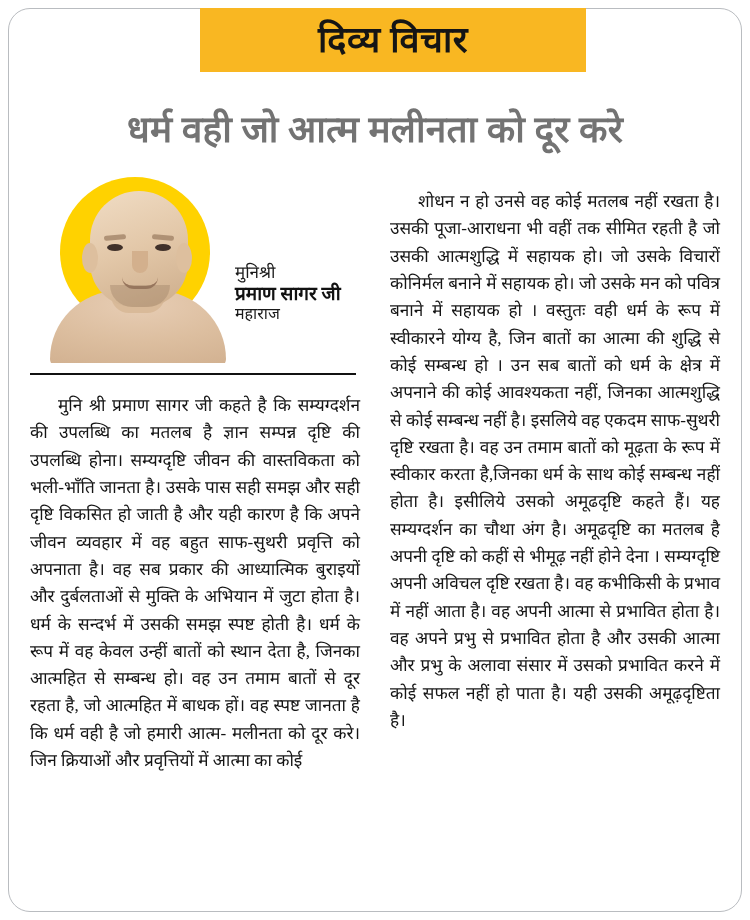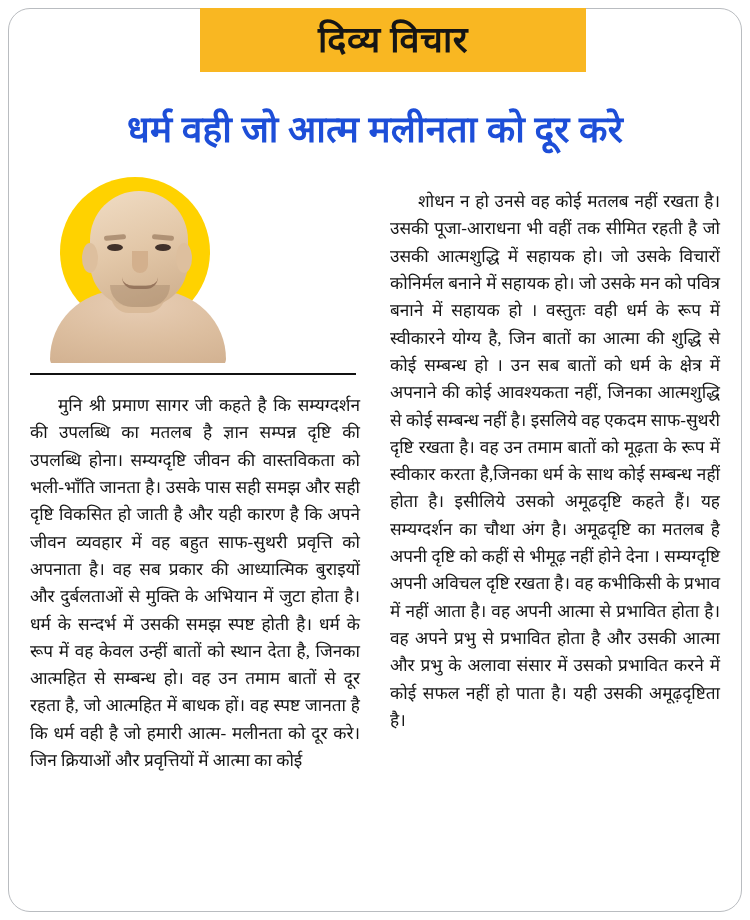--- a/index.html
+++ b/index.html
@@ -61,21 +61,21 @@
   
   .headline {
     position: absolute;
     left: 24px;
     top: 82px;
     width: 702px;
     text-align: center;
     font-family: "Liberation Serif", "DejaVu Serif", serif;
     font-size: 37px;
     font-weight: bold;
-    color: #1d4ed8;
+    color: #737373;
     line-height: 1.25;
     letter-spacing: 0.2px;
   }
 
   
   .columns {
     position: absolute;
     left: 30px;
     top: 155px;
     width: 690px;
@@ -273,20 +273,25 @@
           <div class="fig-ear r"></div>
           <div class="fig-brow l"></div>
           <div class="fig-brow r"></div>
           <div class="fig-eye l"></div>
           <div class="fig-eye r"></div>
           <div class="fig-nose"></div>
           <div class="fig-mouth"></div>
           <div class="fig-chin"></div>
         </div>
 
+        <div class="author-caption">
+          <div class="cap-pre">मुनिश्री</div>
+          <div class="cap-name">प्रमाण सागर जी</div>
+          <div class="cap-post">महाराज</div>
+        </div>
 
       </div>
 
       <div class="rule"></div>
 
       <p class="body-text indent">मुनि श्री प्रमाण सागर जी कहते है कि सम्यग्दर्शन की उपलब्धि का मतलब है ज्ञान सम्पन्न दृष्टि की उपलब्धि होना। सम्यग्दृष्टि जीवन की वास्तविकता को भली-भाँति जानता है। उसके पास सही समझ और सही दृष्टि विकसित हो जाती है और यही कारण है कि अपने जीवन व्यवहार में वह बहुत साफ-सुथरी प्रवृत्ति को अपनाता है। वह सब प्रकार की आध्यात्मिक बुराइयों और दुर्बलताओं से मुक्ति के अभियान में जुटा होता है। धर्म के सन्दर्भ में उसकी समझ स्पष्ट होती है। धर्म के रूप में वह केवल उन्हीं बातों को स्थान देता है, जिनका आत्महित से सम्बन्ध हो। वह उन तमाम बातों से दूर रहता है, जो आत्महित में बाधक हों। वह स्पष्ट जानता है कि धर्म वही है जो हमारी आत्म- मलीनता को दूर करे। जिन क्रियाओं और प्रवृत्तियों में आत्मा का कोई</p>
     </div>
 
     <div class="col col-right">
       <p class="body-text">शोधन न हो उनसे वह कोई मतलब नहीं रखता है। उसकी पूजा-आराधना भी वहीं तक सीमित रहती है जो उसकी आत्मशुद्धि में सहायक हो। जो उसके विचारों कोनिर्मल बनाने में सहायक हो। जो उसके मन को पवित्र बनाने में सहायक हो । वस्तुतः वही धर्म के रूप में स्वीकारने योग्य है, जिन बातों का आत्मा की शुद्धि से कोई सम्बन्ध हो । उन सब बातों को धर्म के क्षेत्र में अपनाने की कोई आवश्यकता नहीं, जिनका आत्मशुद्धि से कोई सम्बन्ध नहीं है। इसलिये वह एकदम साफ-सुथरी दृष्टि रखता है। वह उन तमाम बातों को मूढ़ता के रूप में स्वीकार करता है,जिनका धर्म के साथ कोई सम्बन्ध नहीं होता है। इसीलिये उसको अमूढदृष्टि कहते हैं। यह सम्यग्दर्शन का चौथा अंग है। अमूढदृष्टि का मतलब है अपनी दृष्टि को कहीं से भीमूढ़ नहीं होने देना । सम्यग्दृष्टि अपनी अविचल दृष्टि रखता है। वह कभीकिसी के प्रभाव में नहीं आता है। वह अपनी आत्मा से प्रभावित होता है। वह अपने प्रभु से प्रभावित होता है और उसकी आत्मा और प्रभु के अलावा संसार में उसको प्रभावित करने में कोई सफल नहीं हो पाता है। यही उसकी अमूढ़दृष्टिता है।</p>

